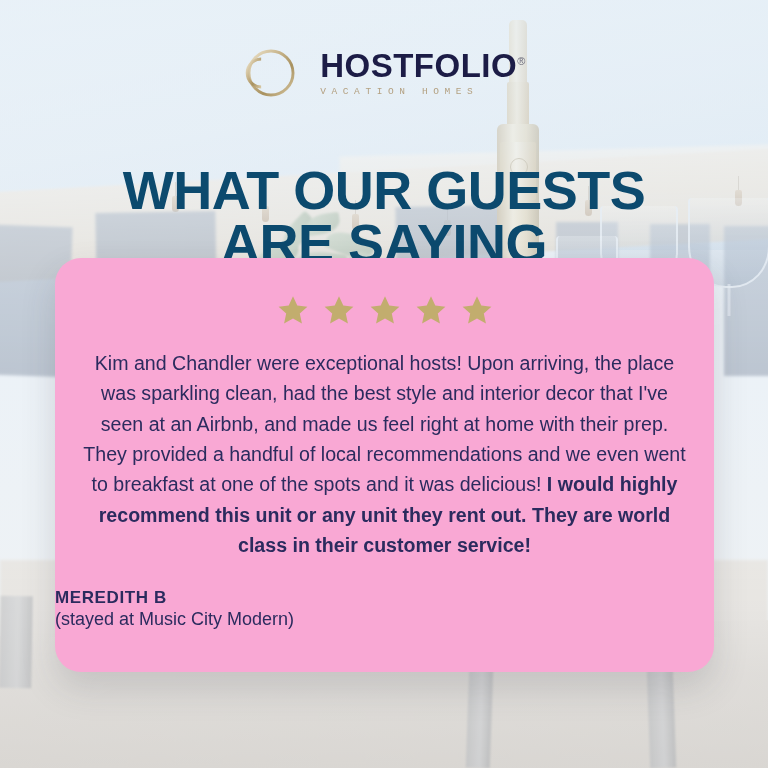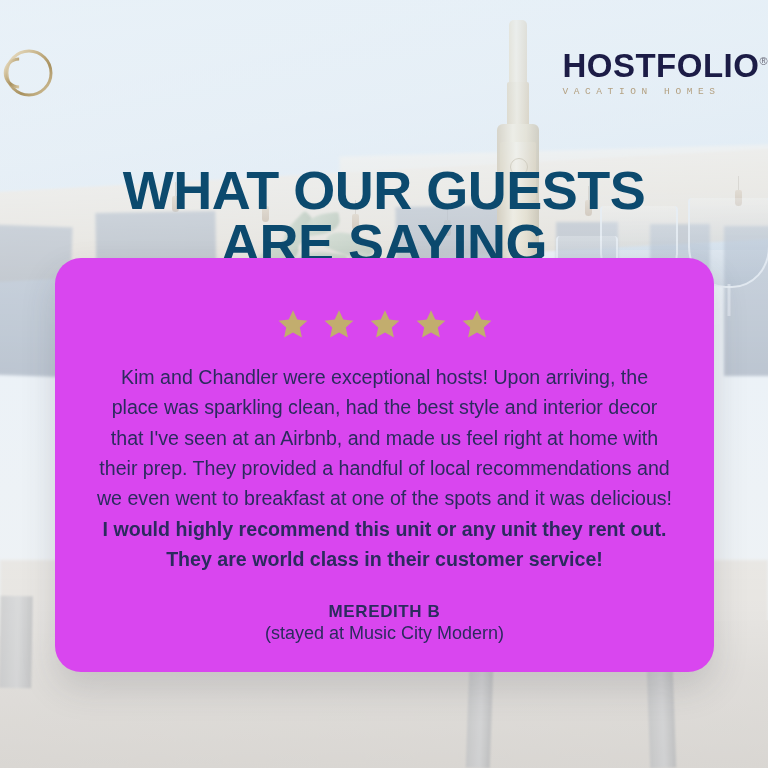--- a/index.html
+++ b/index.html
@@ -174,21 +174,21 @@
       rgba(246,246,245,.50) 78%,
       rgba(240,239,237,.40) 100%);
   }
 
   
   .logo {
     position: absolute;
     left: 0; right: 0; top: 44px;
     display: flex;
     align-items: center;
-    justify-content: space-between;
+    justify-content: center;
     gap: 20px;
   }
   .logo-mark {
     width: 58px; height: 58px;
     flex: 0 0 auto;
   }
   .logo-text { display: block; }
   .logo-word {
     font-size: 33px;
     font-weight: 700;
@@ -228,24 +228,24 @@
   }
   .headline-line { display: block; }
 
   
   .card {
     position: absolute;
     left: 55px;
     top: 258px;
     width: 659px;
     height: 414px;
-    background: #d946ef;
+    background: #f9a8d4;
     border-radius: 26px;
     box-shadow: 0 16px 34px rgba(60,60,70,.17);
-    padding: 14px;
+    padding: 0;
     box-sizing: border-box;
   }
 
   .stars {
     display: flex;
     justify-content: center;
     gap: 14px;
     padding-top: 36px;
   }
   .star { width: 32px; height: 32px; display: block; }
@@ -255,21 +255,20 @@
     text-align: center;
     color: #2b2b5e;
     font-size: 19.6px;
     line-height: 1.55;
     font-weight: 400;
   }
   .quote b { font-weight: 700; }
 
   .attrib {
     margin-top: 26px;
-    text-align: center;
     color: #2b2b5e;
     line-height: 1.28;
   }
   .attrib-name {
     font-size: 17px;
     font-weight: 700;
     letter-spacing: .6px;
   }
   .attrib-prop {
     font-size: 18px;

